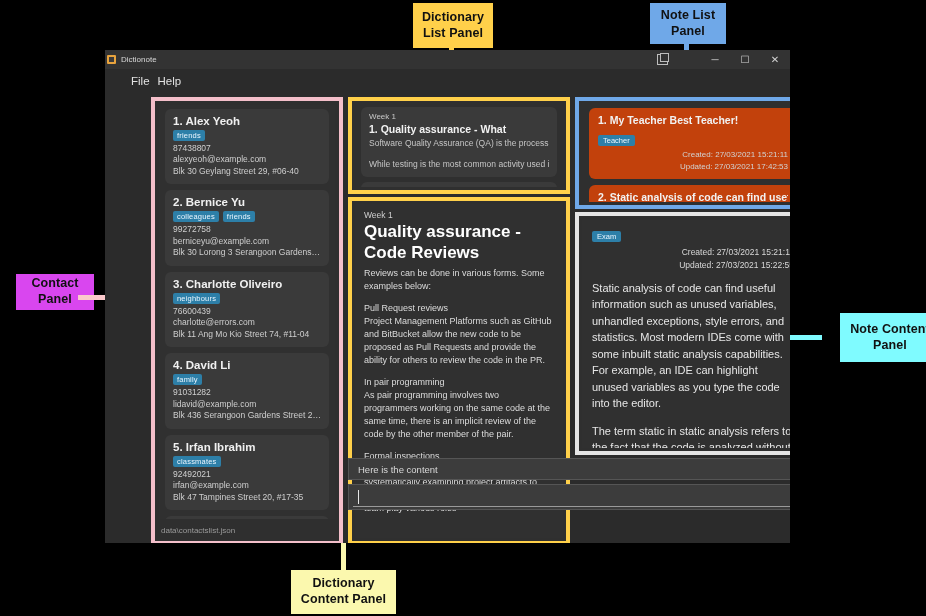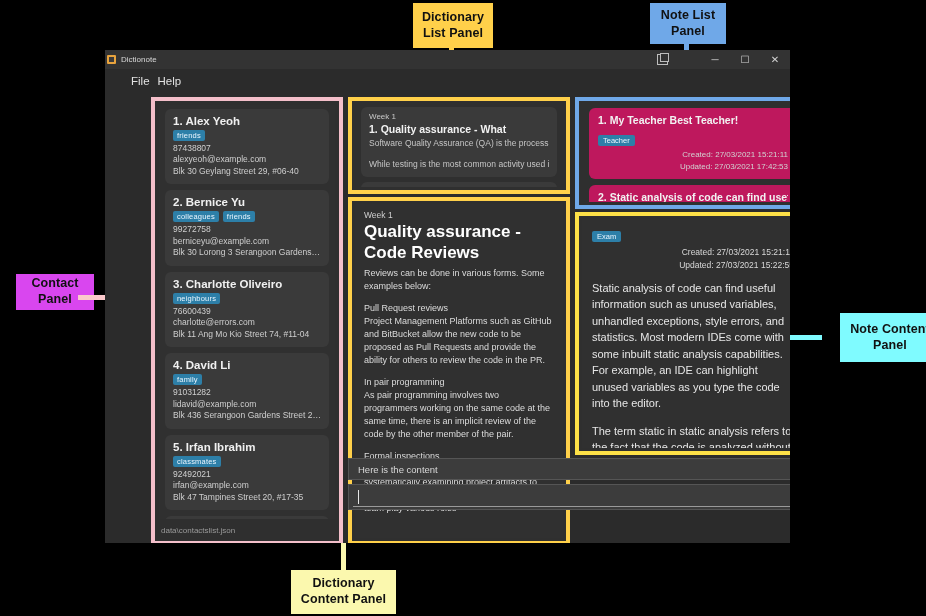--- a/index.html
+++ b/index.html
@@ -80,32 +80,32 @@
   #dict-c-title{color:#ffffff;font-size:17px;font-weight:bold;line-height:1.25;
                 margin-bottom:3px;}
   .dict-para{color:#dcdcdc;font-size:9px;line-height:1.45;margin:0 0 9px 0;}
   .dict-para.tight{margin-bottom:0;}
 
   
   #note-list-frame{left:434px;top:5px;width:236px;height:112px;
                    border:4px solid #6fa8e8;background:#2f2f2f;}
   #note-list-inner{position:absolute;inset:3px;overflow:hidden;padding:4px 7px;
                    box-sizing:border-box;}
-  .note-card{background:#be185d;border-radius:6px;padding:6px 9px 7px 9px;
+  .note-card{background:#c2410c;border-radius:6px;padding:6px 9px 7px 9px;
              margin-bottom:6px;}
   .note-title{color:#f2f2f2;font-size:10.5px;font-weight:bold;margin-bottom:3px;
               white-space:nowrap;overflow:hidden;}
   .note-tag{display:inline-block;background:#2d7fa8;color:#eaf6ff;font-size:7.5px;
             padding:1px 5px;border-radius:2px;}
   .note-stamps{text-align:right;color:#d2d2d2;font-size:8px;line-height:1.45;
                margin-top:2px;}
 
   
   #note-content-frame{left:434px;top:120px;width:236px;height:243px;
-                      border:4px solid #fde047;background:#2f2f2f;}
+                      border:4px solid #e5e5e5;background:#2f2f2f;}
   #note-content-inner{position:absolute;inset:3px;background:#303030;
                       overflow:hidden;padding:6px 10px 6px 10px;box-sizing:border-box;}
   #note-c-stamps{text-align:right;color:#d8d8d8;font-size:8.5px;line-height:1.5;
                  margin-top:3px;margin-bottom:8px;}
   .note-para{color:#e6e6e6;font-size:11px;line-height:1.5;margin:0 0 11px 0;}
   #note-scroll{position:absolute;right:4px;top:58px;width:6px;height:130px;
                background:#6e6e6e;border-radius:1px;}
 
   
   #result-box{position:absolute;left:207px;top:366px;width:463px;height:22px;

